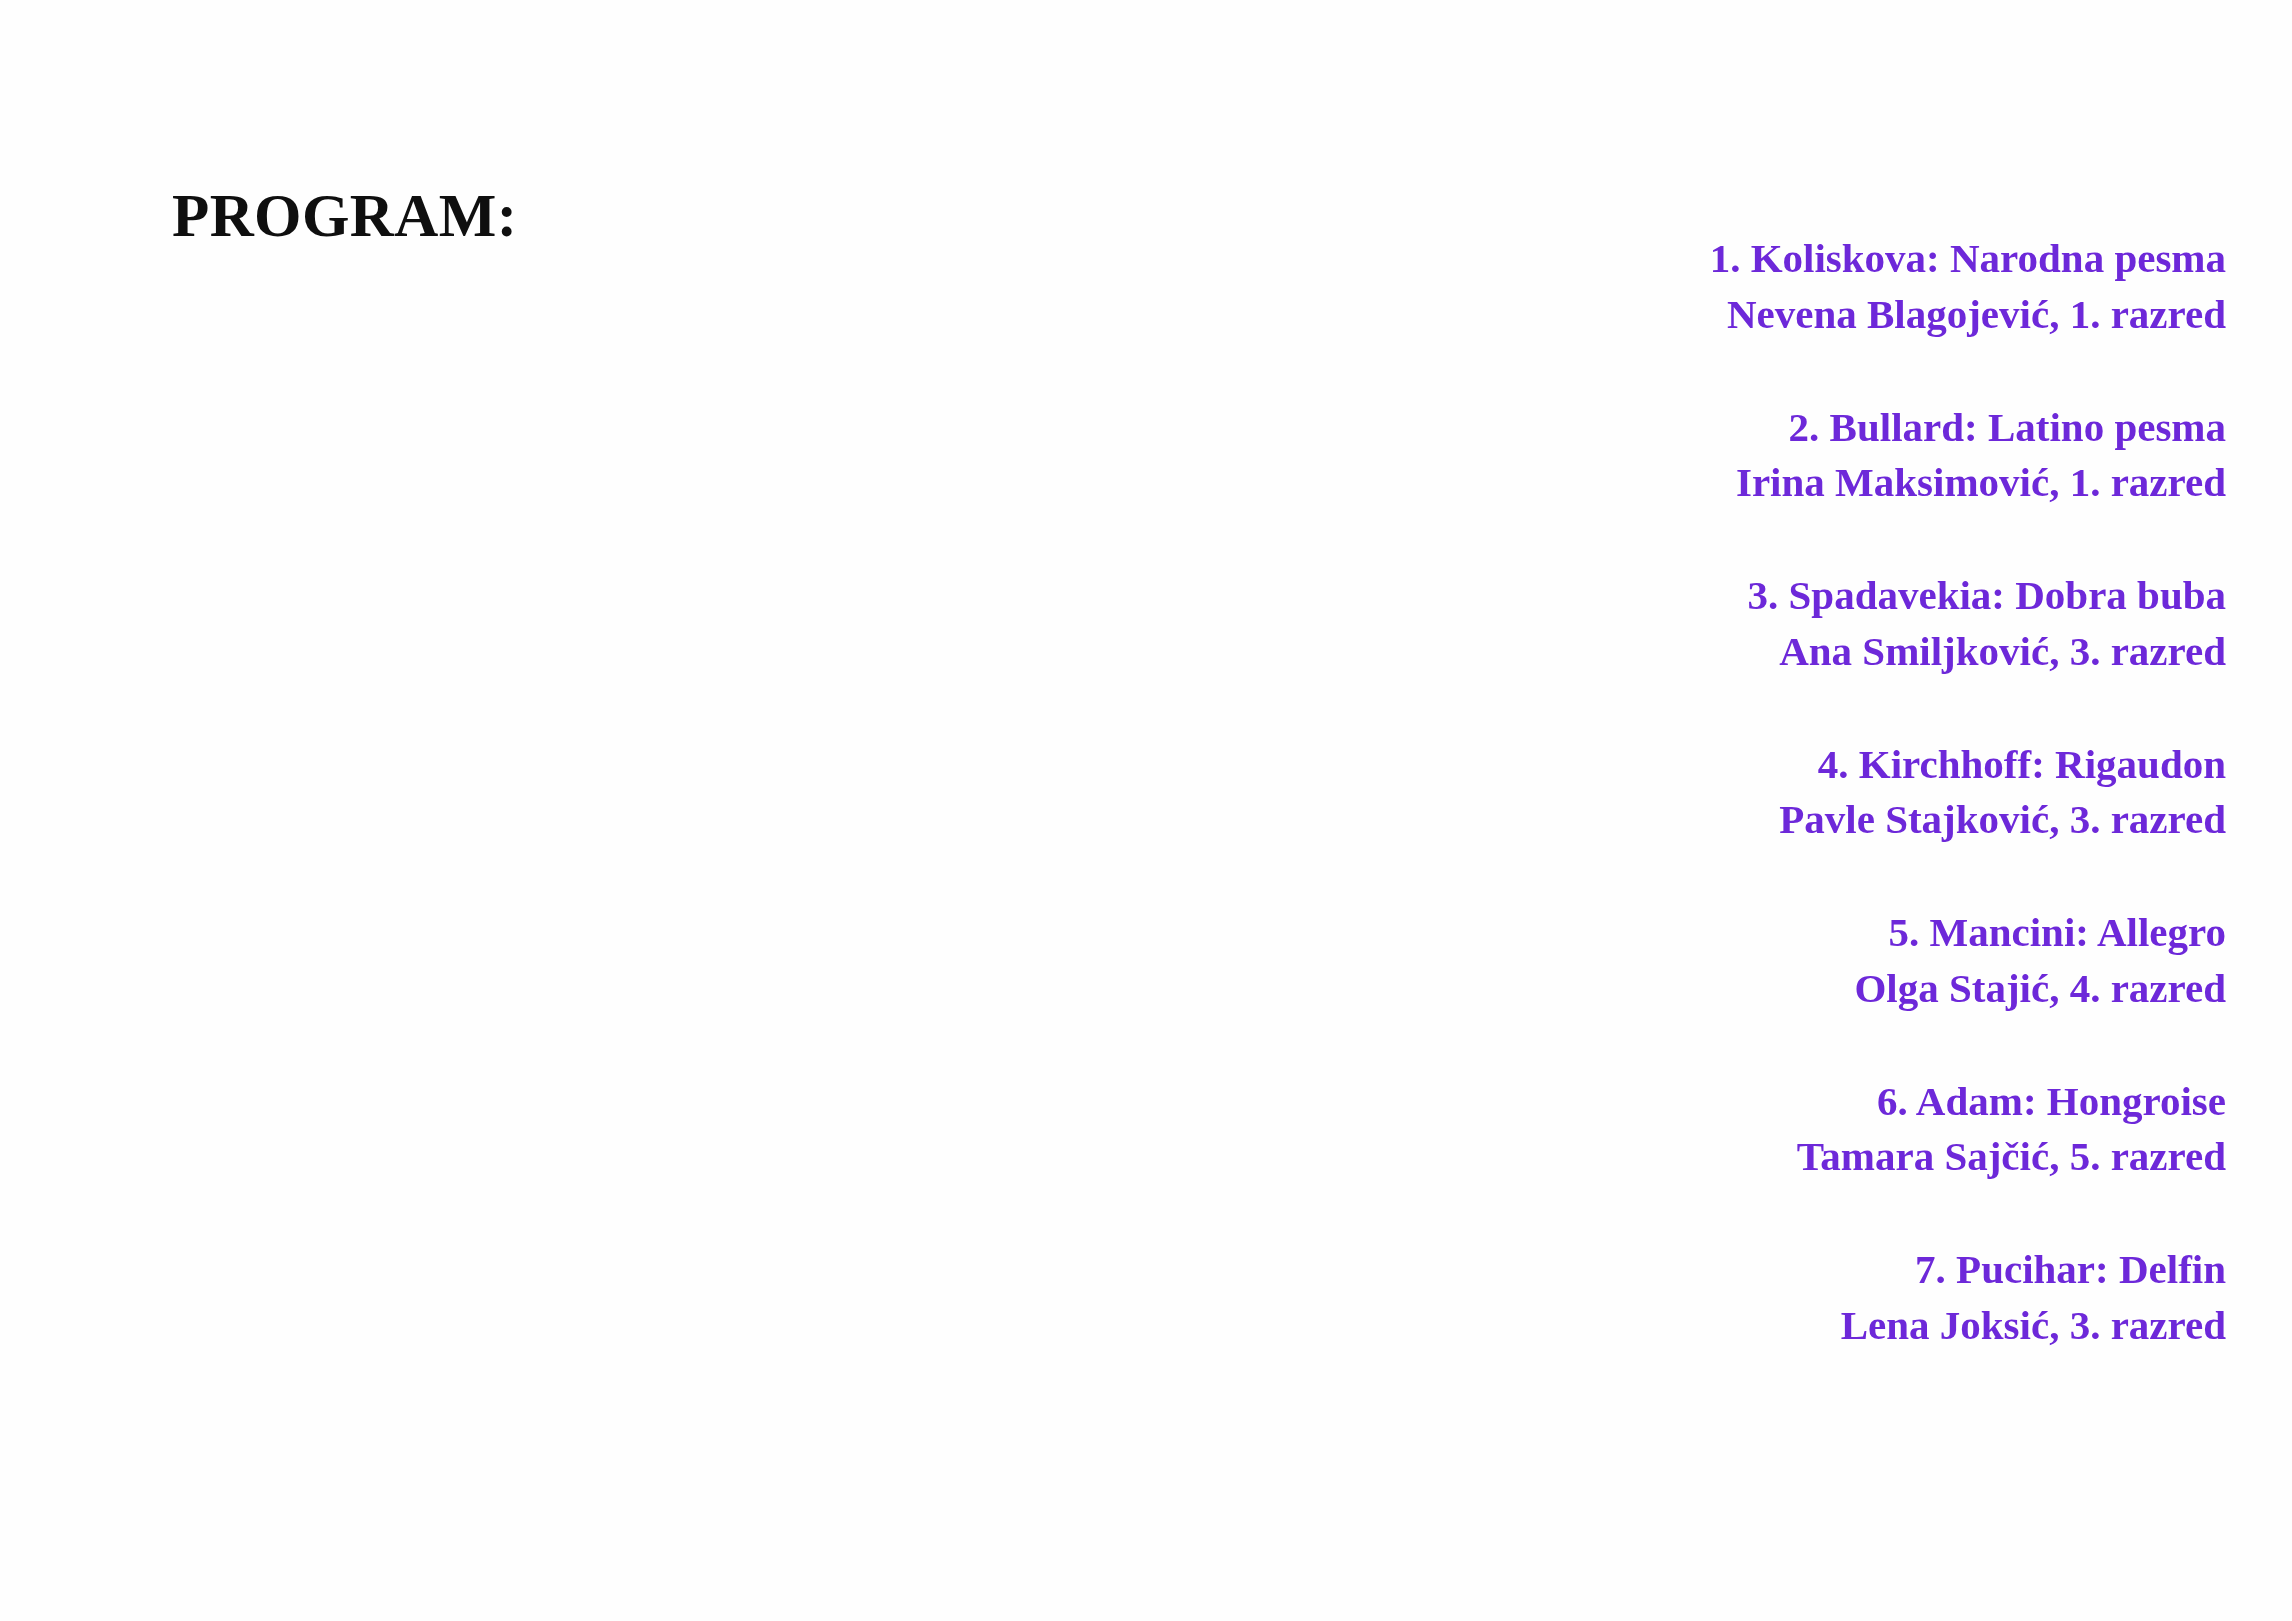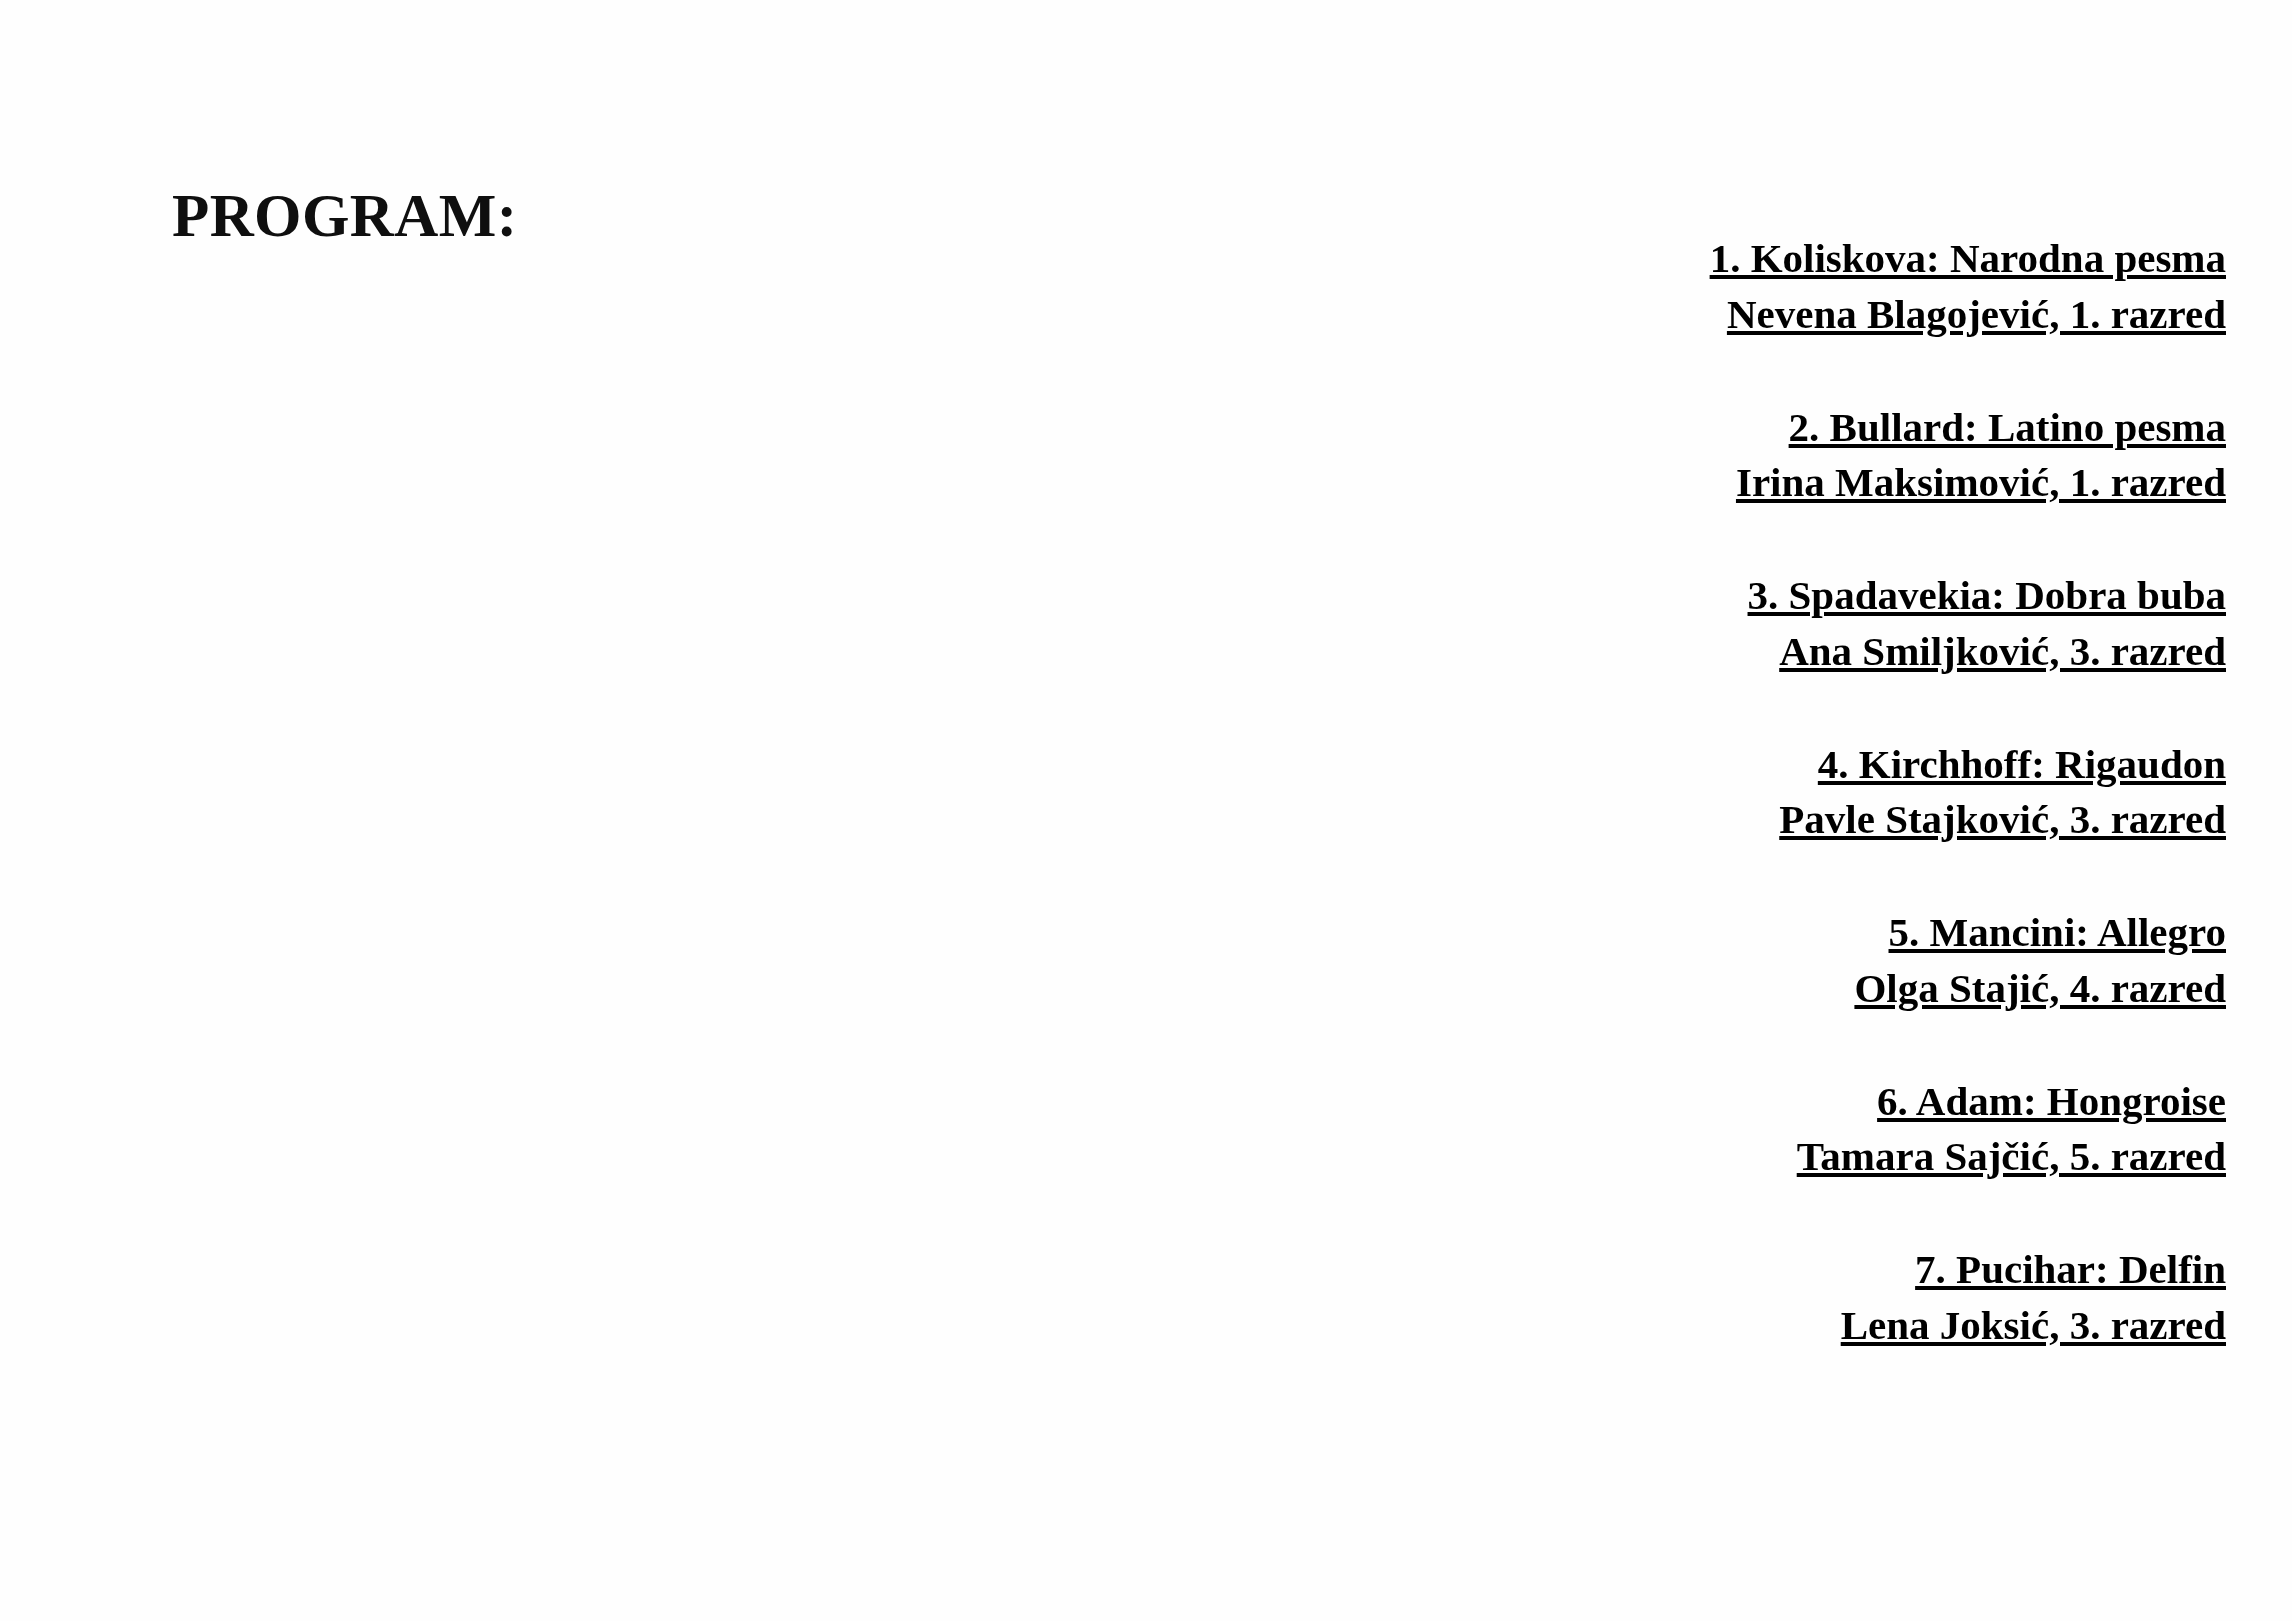--- a/index.html
+++ b/index.html
@@ -47,23 +47,22 @@
   }
   .program-entry:last-child {
     margin-bottom: 0;
   }
 
   .entry-piece,
   .entry-performer {
     font-size: 41px;
     font-weight: bold;
     line-height: 1.36;
-    color: #000000;
+    color: #6d28d9;
     white-space: nowrap;
-    text-decoration: underline;
   }
 </style>
 </head>
 <body>
 
 <div class="page">
 
   <div class="program-title">PROGRAM:</div>
 
   <div class="program-list">

